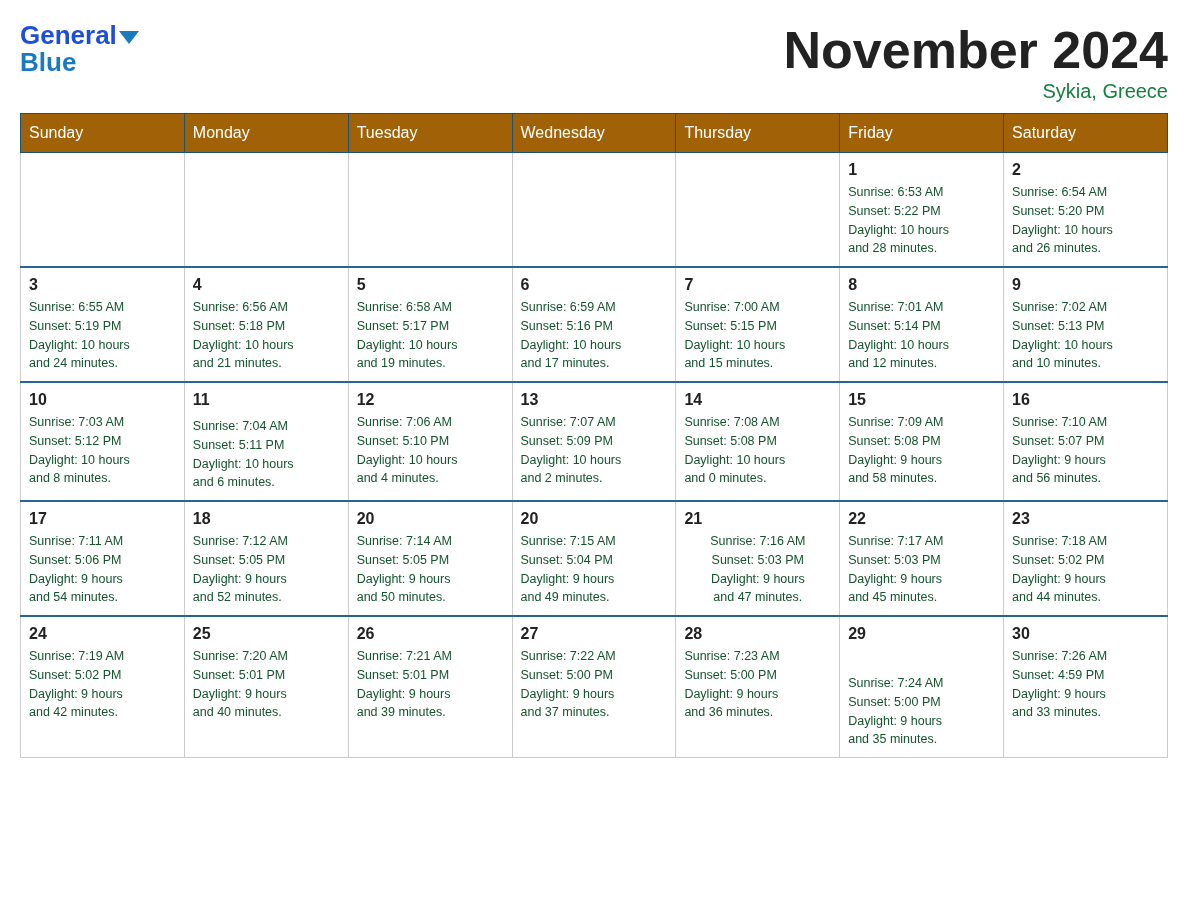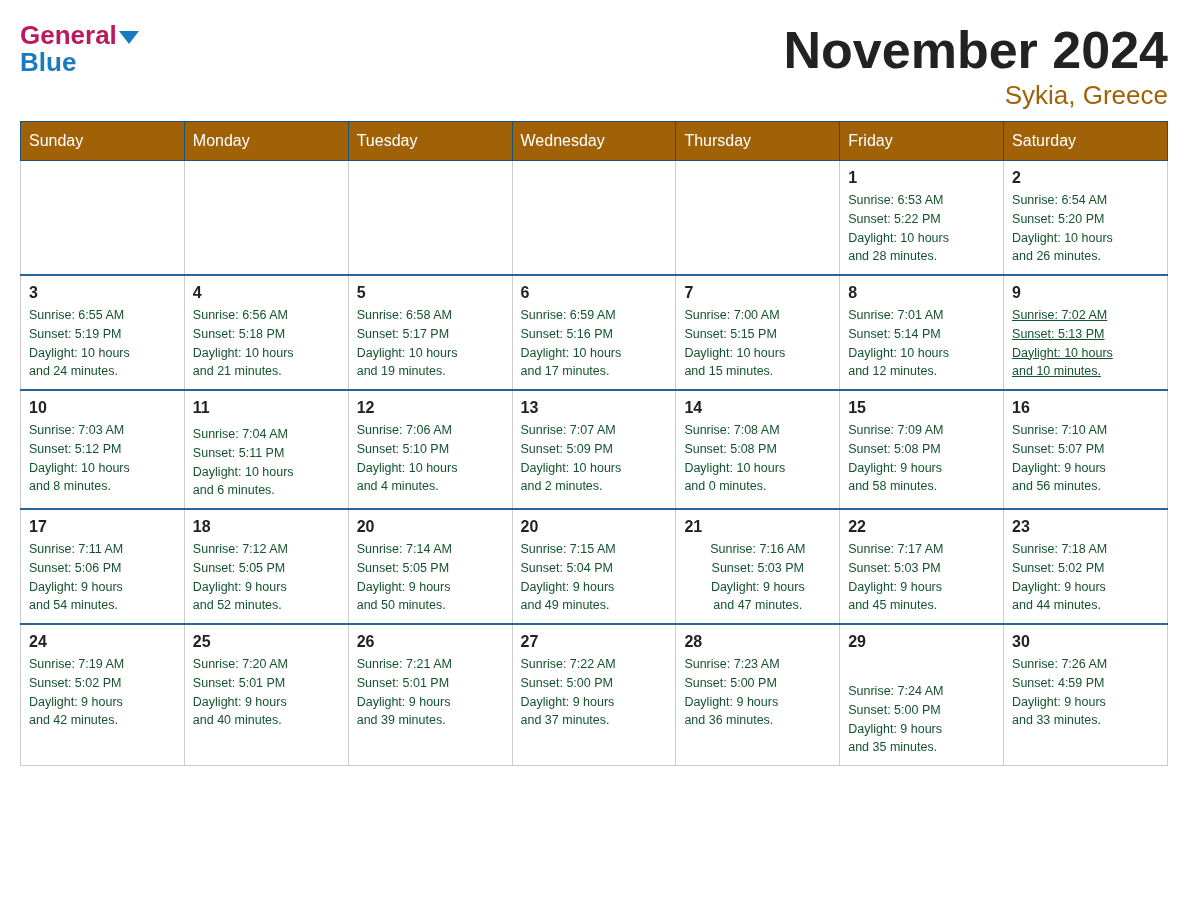--- a/index.html
+++ b/index.html
@@ -23,22 +23,22 @@
     }
     .title-section {
       text-align: right;
     }
     .month-title {
       font-size: 52px;
       font-weight: bold;
       color: #222;
     }
     .location {
-      font-size: 26px;
-      color: #a16207;
+      font-size: 20px;
+      color: #15803d;
     }
     .calendar {
       width: 100%;
       border-collapse: collapse;
       margin-top: 10px;
     }
     .calendar th {
       background-color: #a16207;
       color: #fff;
       padding: 10px 8px;
@@ -74,21 +74,21 @@
     .row-divider {
       border-top: 2px solid #2a6496 !important;
     }
   </style>
 </head>
 <body>
 
 <div class="header">
   <div class="logo">
     <div style="display:flex; align-items:center;">
-      <span style="font-size:26px; font-weight:bold; color:#be185d;">General</span>
+      <span style="font-size:26px; font-weight:bold; color:#1d4ed8;">General</span>
       <span style="display:inline-block; width:0; height:0; border-left:10px solid transparent; border-right:10px solid transparent; border-top:13px solid #1a7abf; margin-left:2px; margin-top:4px;"></span>
     </div>
     <span style="font-size:26px; font-weight:bold; color:#1a7abf; margin-top:-4px;">Blue</span>
   </div>
   <div class="title-section">
     <div class="month-title">November 2024</div>
     <div class="location">Sykia, Greece</div>
   </div>
 </div>
 
@@ -164,21 +164,21 @@
         </td>
         <td class="row-divider">
           <span class="day-number">8</span>
           <div class="day-info" style="white-space: pre-line;">Sunrise: 7:01 AM
 Sunset: 5:14 PM
 Daylight: 10 hours
 and 12 minutes.</div>
         </td>
         <td class="row-divider">
           <span class="day-number">9</span>
-          <div class="day-info" style="white-space: pre-line; text-decoration: underline;">Sunrise: 7:02 AM
+          <div class="day-info" style="white-space: pre-line;">Sunrise: 7:02 AM
 Sunset: 5:13 PM
 Daylight: 10 hours
 and 10 minutes.</div>
         </td>
       </tr>
       <tr>
         <td class="row-divider">
           <span class="day-number">10</span>
           <div class="day-info" style="white-space: pre-line;">Sunrise: 7:03 AM
 Sunset: 5:12 PM

